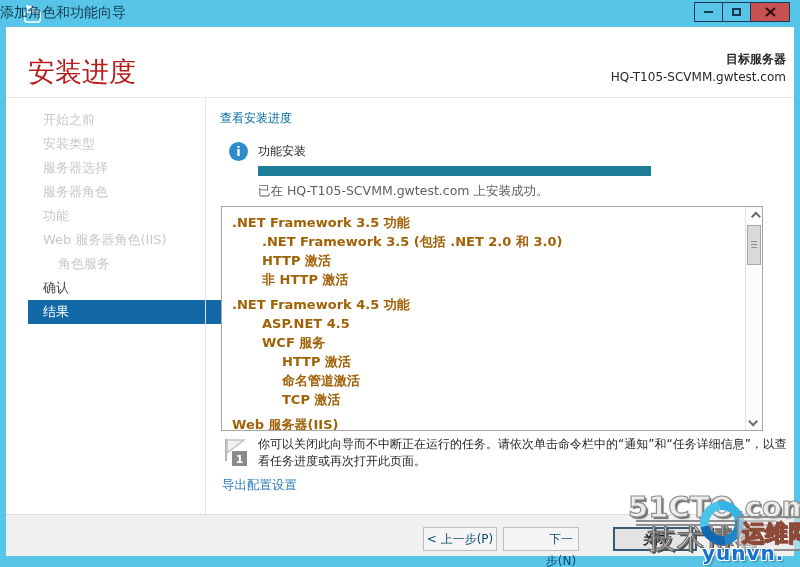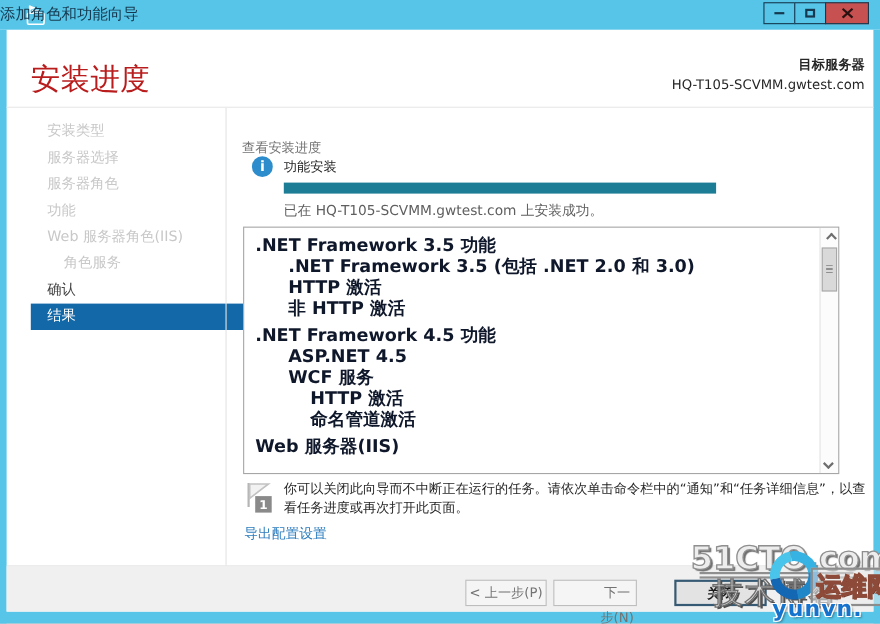--- a/index.html
+++ b/index.html
@@ -30,32 +30,32 @@
 
   
   .sidebar { position:absolute; left:6px; top:108px; width:199px; }
   .nav-item { height:24px; line-height:24px; font-size:13px; padding-left:37px; color:#c8c8c8; white-space:nowrap; }
   .nav-item.indent { padding-left:52px; }
   .nav-item.visited { color:#464646; }
   .nav-item.selected { margin-left:22px; width:208px; padding-left:15px; background:#1368a8; color:#fff; }
   .v-sep { position:absolute; left:205px; top:98px; width:1px; height:416px; background:#e3e3e3; }
 
   
-  .section-title { position:absolute; left:220px; top:126px; font-size:12px; color:#737373; }
+  .section-title { position:absolute; left:220px; top:110px; font-size:12px; color:#0369a1; }
   .info-icon { position:absolute; left:229px; top:142px; width:19px; height:19px; border-radius:50%;
                background:#2d8ccb; color:#fff; font-size:13px; font-weight:bold; text-align:center; line-height:19px; }
   .progress-label { position:absolute; left:258px; top:143px; font-size:12px; color:#262626; }
   .progress-track { position:absolute; left:258px; top:166px; width:393px; height:10px; background:#e6e6e6; }
   .progress-fill { height:100%; width:100%; background:#1d7d96; }
   .progress-msg { position:absolute; left:258px; top:183px; font-size:12.5px; color:#5f5f5f; }
 
   .listbox { position:absolute; left:221px; top:206px; width:542px; height:225px; background:#fff;
              border:1px solid #a6a6a6; overflow:hidden; }
   .list-inner { padding-top:6px; }
-  .row { height:19px; line-height:19px; font-size:16px; font-weight:bold; color:#0f172a; white-space:nowrap; }
+  .row { height:19px; line-height:19px; font-size:13px; font-weight:bold; color:#a16207; white-space:nowrap; }
   .row.lv0 { padding-left:10px; }
   .row.lv1 { padding-left:40px; }
   .row.lv2 { padding-left:60px; }
   .row.group-gap { margin-top:6px; }
 
   .scrollbar { position:absolute; top:0; right:0; width:17px; height:223px; background:#fcfcfc; border-left:1px solid #e3e3e3; }
   .sb-btn { position:absolute; left:0; width:16px; height:16px; display:flex; align-items:center; justify-content:center; }
   .sb-up { top:1px; } .sb-down { bottom:1px; }
   .chev { width:7px; height:7px; border-left:2px solid #6e6e6e; border-bottom:2px solid #6e6e6e; }
   .chev.up { transform:rotate(135deg) translate(-1px,-1px); }
@@ -65,21 +65,21 @@
      background:repeating-linear-gradient(to bottom,#8f8f8f 0 1px,transparent 1px 3px); }
 
   .note-icon { position:absolute; left:222px; top:437px; width:27px; height:32px; }
   .note-text { position:absolute; left:258px; top:436px; width:532px; font-size:12px; line-height:17px; color:#262626; }
   .export-link { position:absolute; left:222px; top:477px; font-size:12.5px; color:#2d7dbe; cursor:pointer; }
 
   
   .footer-sep { position:absolute; left:6px; right:6px; top:514px; height:1px; background:#dfdfdf; }
   .footer { position:absolute; left:6px; right:6px; top:515px; height:41px; background:#f0f0f0; }
   .btn { position:absolute; top:527px; height:24px; font-size:12px; text-align:center; line-height:22px; }
-  .btn.disabled { background:#f5f5f5; border:1px solid #bdbdbd; color:#737373; }
+  .btn.disabled { background:#f5f5f5; border:1px solid #bdbdbd; color:#0c4a6e; }
   .btn-back { left:423px; width:74px; }
   .btn-next { left:503px; width:76px;padding-left:40px; }
   .btn-close { left:613px; width:84px; background:#e3e3e3; border:2px solid #365a73; color:#1a1a1a;font-weight:bold; }
 
   
   .wm { position:absolute; z-index:50; }
   .wm-title { left:628px; top:490px; font-size:29px; font-weight:bold; color:#ededed;
      -webkit-text-stroke:1.2px #8f8f8f; text-shadow:2px 2px 1px #6f6f6f; letter-spacing:0px; }
   .wm-rule { left:636px; top:520px; width:140px; height:6px; border-top:2px solid #8f8f8f; border-bottom:2px solid #8f8f8f; }
   .wm-sub { left:648px; top:521px; font-size:27px; font-weight:normal; color:#dcdcdc;
@@ -125,20 +125,21 @@
   <div class="edge-bottom"></div>
 
   <div class="page-title">安装进度</div>
   <div class="target-box">
     <div class="target-label">目标服务器</div>
     <div class="target-name">HQ-T105-SCVMM.gwtest.com</div>
   </div>
   <div class="header-sep"></div>
 
   <div class="sidebar">
+    <div class="nav-item">开始之前</div>
     <div class="nav-item">安装类型</div>
     <div class="nav-item">服务器选择</div>
     <div class="nav-item">服务器角色</div>
     <div class="nav-item">功能</div>
     <div class="nav-item">Web 服务器角色(IIS)</div>
     <div class="nav-item indent">角色服务</div>
     <div class="nav-item visited">确认</div>
     <div class="nav-item selected">结果</div>
   </div>
   <div class="v-sep"></div>
@@ -155,20 +156,21 @@
     <div class="list-inner">
       <div class="row lv0">.NET Framework 3.5 功能</div>
       <div class="row lv1">.NET Framework 3.5 (包括 .NET 2.0 和 3.0)</div>
       <div class="row lv1">HTTP 激活</div>
       <div class="row lv1">非 HTTP 激活</div>
       <div class="row lv0 group-gap">.NET Framework 4.5 功能</div>
       <div class="row lv1">ASP.NET 4.5</div>
       <div class="row lv1">WCF 服务</div>
       <div class="row lv2">HTTP 激活</div>
       <div class="row lv2">命名管道激活</div>
+      <div class="row lv2">TCP 激活</div>
       <div class="row lv0 group-gap">Web 服务器(IIS)</div>
     </div>
     <div class="scrollbar">
       <div class="sb-btn sb-up">
           <div class="chev up"></div>
         </div>
       <div class="sb-thumb"></div>
       <div class="sb-btn sb-down">
           <div class="chev down"></div>
         </div>

